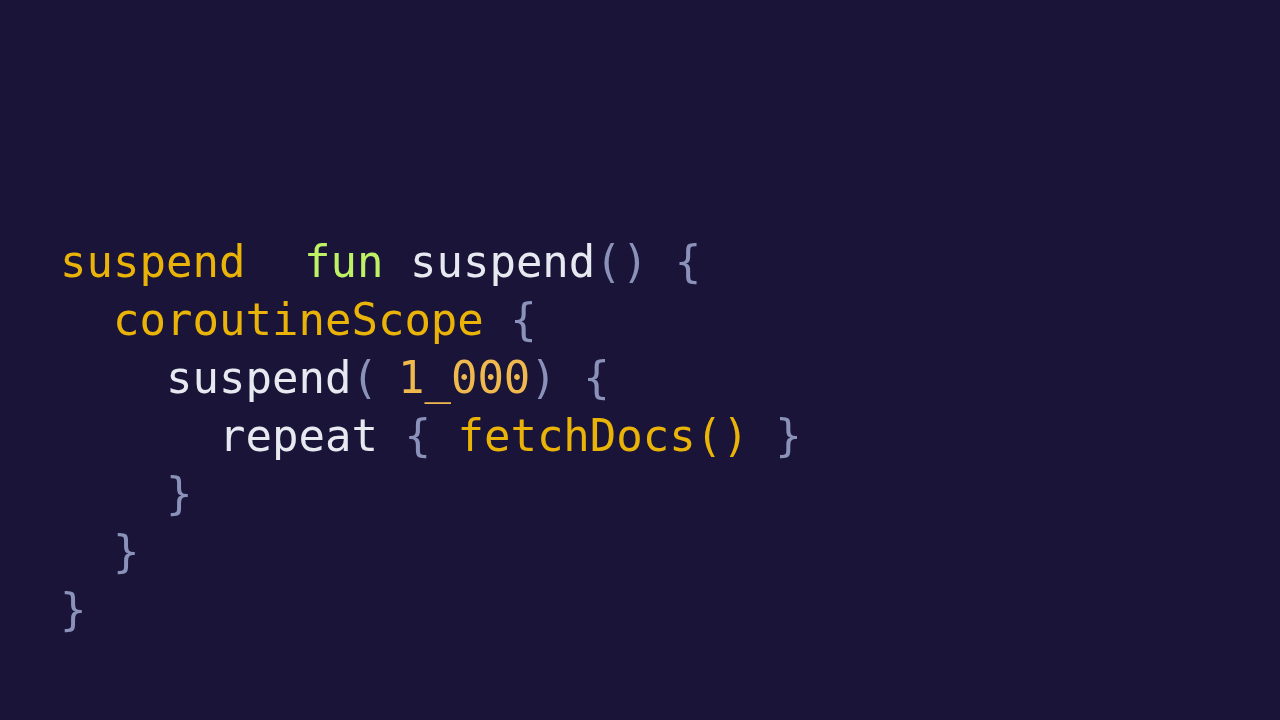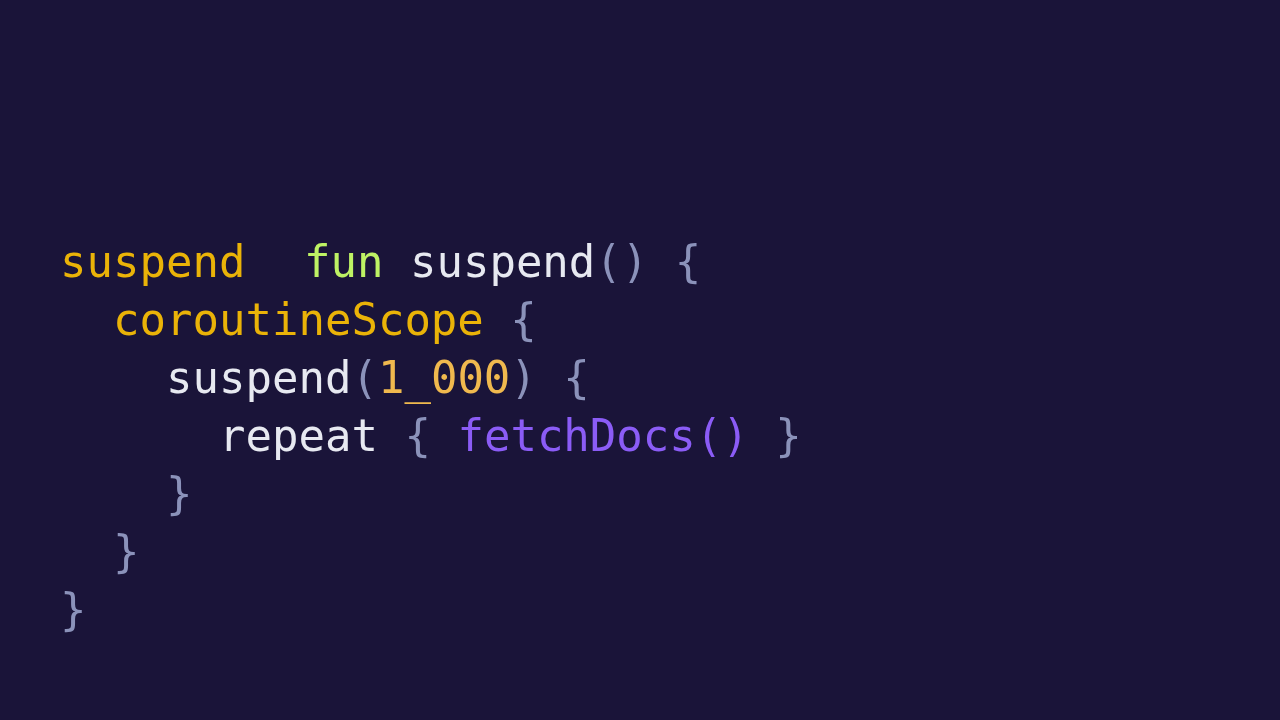--- a/index.html
+++ b/index.html
@@ -16,22 +16,22 @@
     top: 175px;
     font-family: "Menlo", "Consolas", "DejaVu Sans Mono", monospace;
     font-size: 44px;
     line-height: 58px;
     white-space: pre;
   }
   .kw      { color: #eab308; }  
   .fun-kw  { color: #bef264; margin-left: 32px; }  
   .ident   { color: #e7e9f1; }  
   .punct   { color: #8b92ba; }  
-  .num     { color: #f0b94e; }  
-  .call    { color: #8b5cf6; }  
+  .num     { color: #f0b94e; margin-left: 20px; }  
+  .call    { color: #eab308; }  
 </style>
 </head>
 <body>
 
 <div class="code-block">
 <span><span class="kw">suspend</span> <span class="fun-kw">fun</span> <span class="ident">suspend</span><span class="punct">()</span> <span class="punct">{</span></span>
 <span>  <span class="kw">coroutineScope</span> <span class="punct">{</span></span>
 <span>    <span class="ident">suspend</span><span class="punct">(</span><span class="num">1_000</span><span class="punct">)</span> <span class="punct">{</span></span>
 <span>      <span class="ident">repeat</span> <span class="punct">{</span> <span class="call">fetchDocs</span><span class="call">()</span> <span class="punct">}</span></span>
 <span>    <span class="punct">}</span></span>

